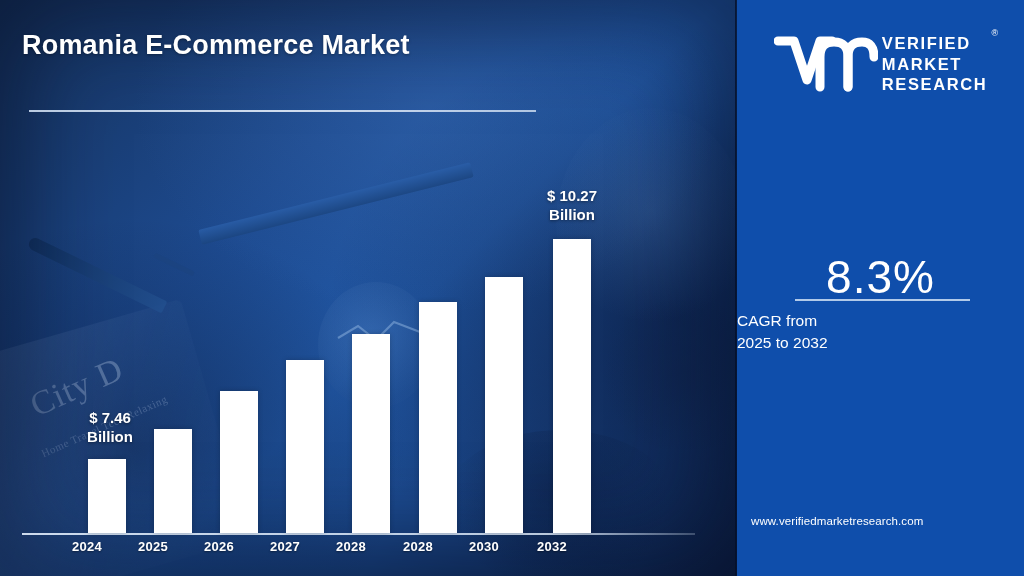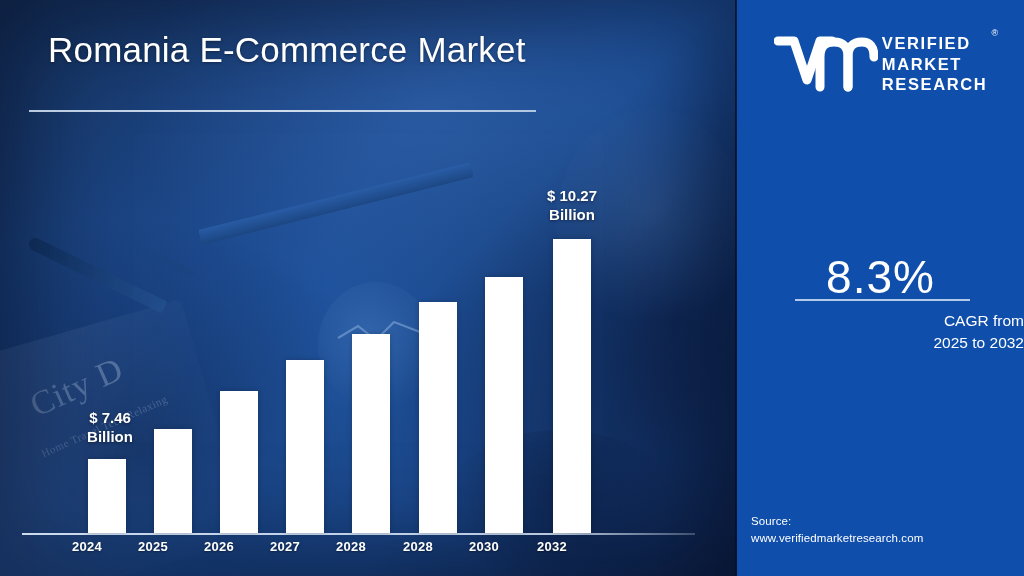--- a/index.html
+++ b/index.html
@@ -35,21 +35,21 @@
   .bg-zigzag{position:absolute;left:336px;top:318px;width:86px;height:26px;opacity:.45;}
   .bg-blob-a{position:absolute;left:556px;top:108px;width:190px;height:230px;border-radius:50%;
     background:radial-gradient(circle at 50% 45%, rgba(120,165,220,.16), rgba(0,0,0,0) 70%);}
   .bg-blob-b{position:absolute;left:600px;top:300px;width:170px;height:150px;border-radius:46%;
     background:radial-gradient(circle at 50% 50%, rgba(15,35,75,.55), rgba(0,0,0,0) 72%);}
   .bg-blob-c{position:absolute;left:440px;top:430px;width:240px;height:160px;border-radius:50%;
     background:radial-gradient(circle at 50% 40%, rgba(10,28,64,.5), rgba(0,0,0,0) 70%);}
   .vignette{position:absolute;inset:0;
     box-shadow:inset 0 0 90px 26px rgba(5,14,38,.55);pointer-events:none;}
 
-  .title{position:absolute;left:48px;top:30px;font-size:35px;font-weight:normal;color:#ffffff;
+  .title{position:absolute;left:22px;top:30px;font-size:27px;font-weight:bold;color:#ffffff;
     letter-spacing:.2px;text-shadow:0 1px 3px rgba(0,0,0,.35);}
   .title-rule{position:absolute;left:29px;top:110px;width:507px;height:2px;
     background:linear-gradient(90deg,#c8d8ec,#dfe9f6 50%,#bdd0e8);opacity:.92;}
 
   
   .chart{position:absolute;left:0;top:0;width:737px;height:576px;}
   .axis-line{position:absolute;left:22px;top:533px;width:673px;height:2px;
     background:linear-gradient(90deg,rgba(215,228,244,.95),rgba(215,228,244,.85) 80%,rgba(215,228,244,.25));}
   .bar{position:absolute;bottom:43px;width:38px;background:#ffffff;
     box-shadow:0 0 5px rgba(0,0,0,.22);}
@@ -67,21 +67,21 @@
   .logo-wrap{position:absolute;left:0;top:26px;width:287px;height:76px;display:flex;
     align-items:center;justify-content:center;gap:4px;}
   .logo-mark{flex:0 0 auto;}
   .logo-text{position:relative;color:#ffffff;font-size:16.5px;font-weight:bold;
     line-height:1.26;letter-spacing:1.6px;}
   .logo-reg{position:absolute;right:-11px;top:-5px;font-size:9px;font-weight:normal;letter-spacing:0;}
 
   .cagr-value{position:absolute;left:0;top:234px;width:287px;text-align:center;
     color:#ffffff;font-size:46px;font-weight:normal;letter-spacing:1px;margin-top:16px;}
   .cagr-rule{position:absolute;left:58px;top:299px;width:175px;height:1.5px;background:#cfe0f3;opacity:.85;}
-  .cagr-caption{position:absolute;left:0;top:310px;width:287px;text-align:right;
+  .cagr-caption{position:absolute;left:0;top:310px;width:287px;text-align:left;
     color:#ffffff;font-size:15.5px;line-height:1.45;}
 
   .source{position:absolute;left:14px;top:513px;width:273px;color:#ffffff;
     font-size:11.5px;line-height:1.5;letter-spacing:.1px;}
   .source-url{word-break:break-all;}
 </style>
 </head>
 <body>
 
 <div class="canvas">
@@ -159,17 +159,16 @@
     </div>
 
     <div class="cagr-value">8.3%</div>
     <div class="cagr-rule"></div>
     <div class="cagr-caption">
       <div>CAGR from</div>
       <div>2025 to 2032</div>
     </div>
 
     <div class="source">
-      <div>Source:</div>
       <div class="source-url">www.verifiedmarketresearch.com</div>
     </div>
   </div>
 </div>
 
 </body></html>

